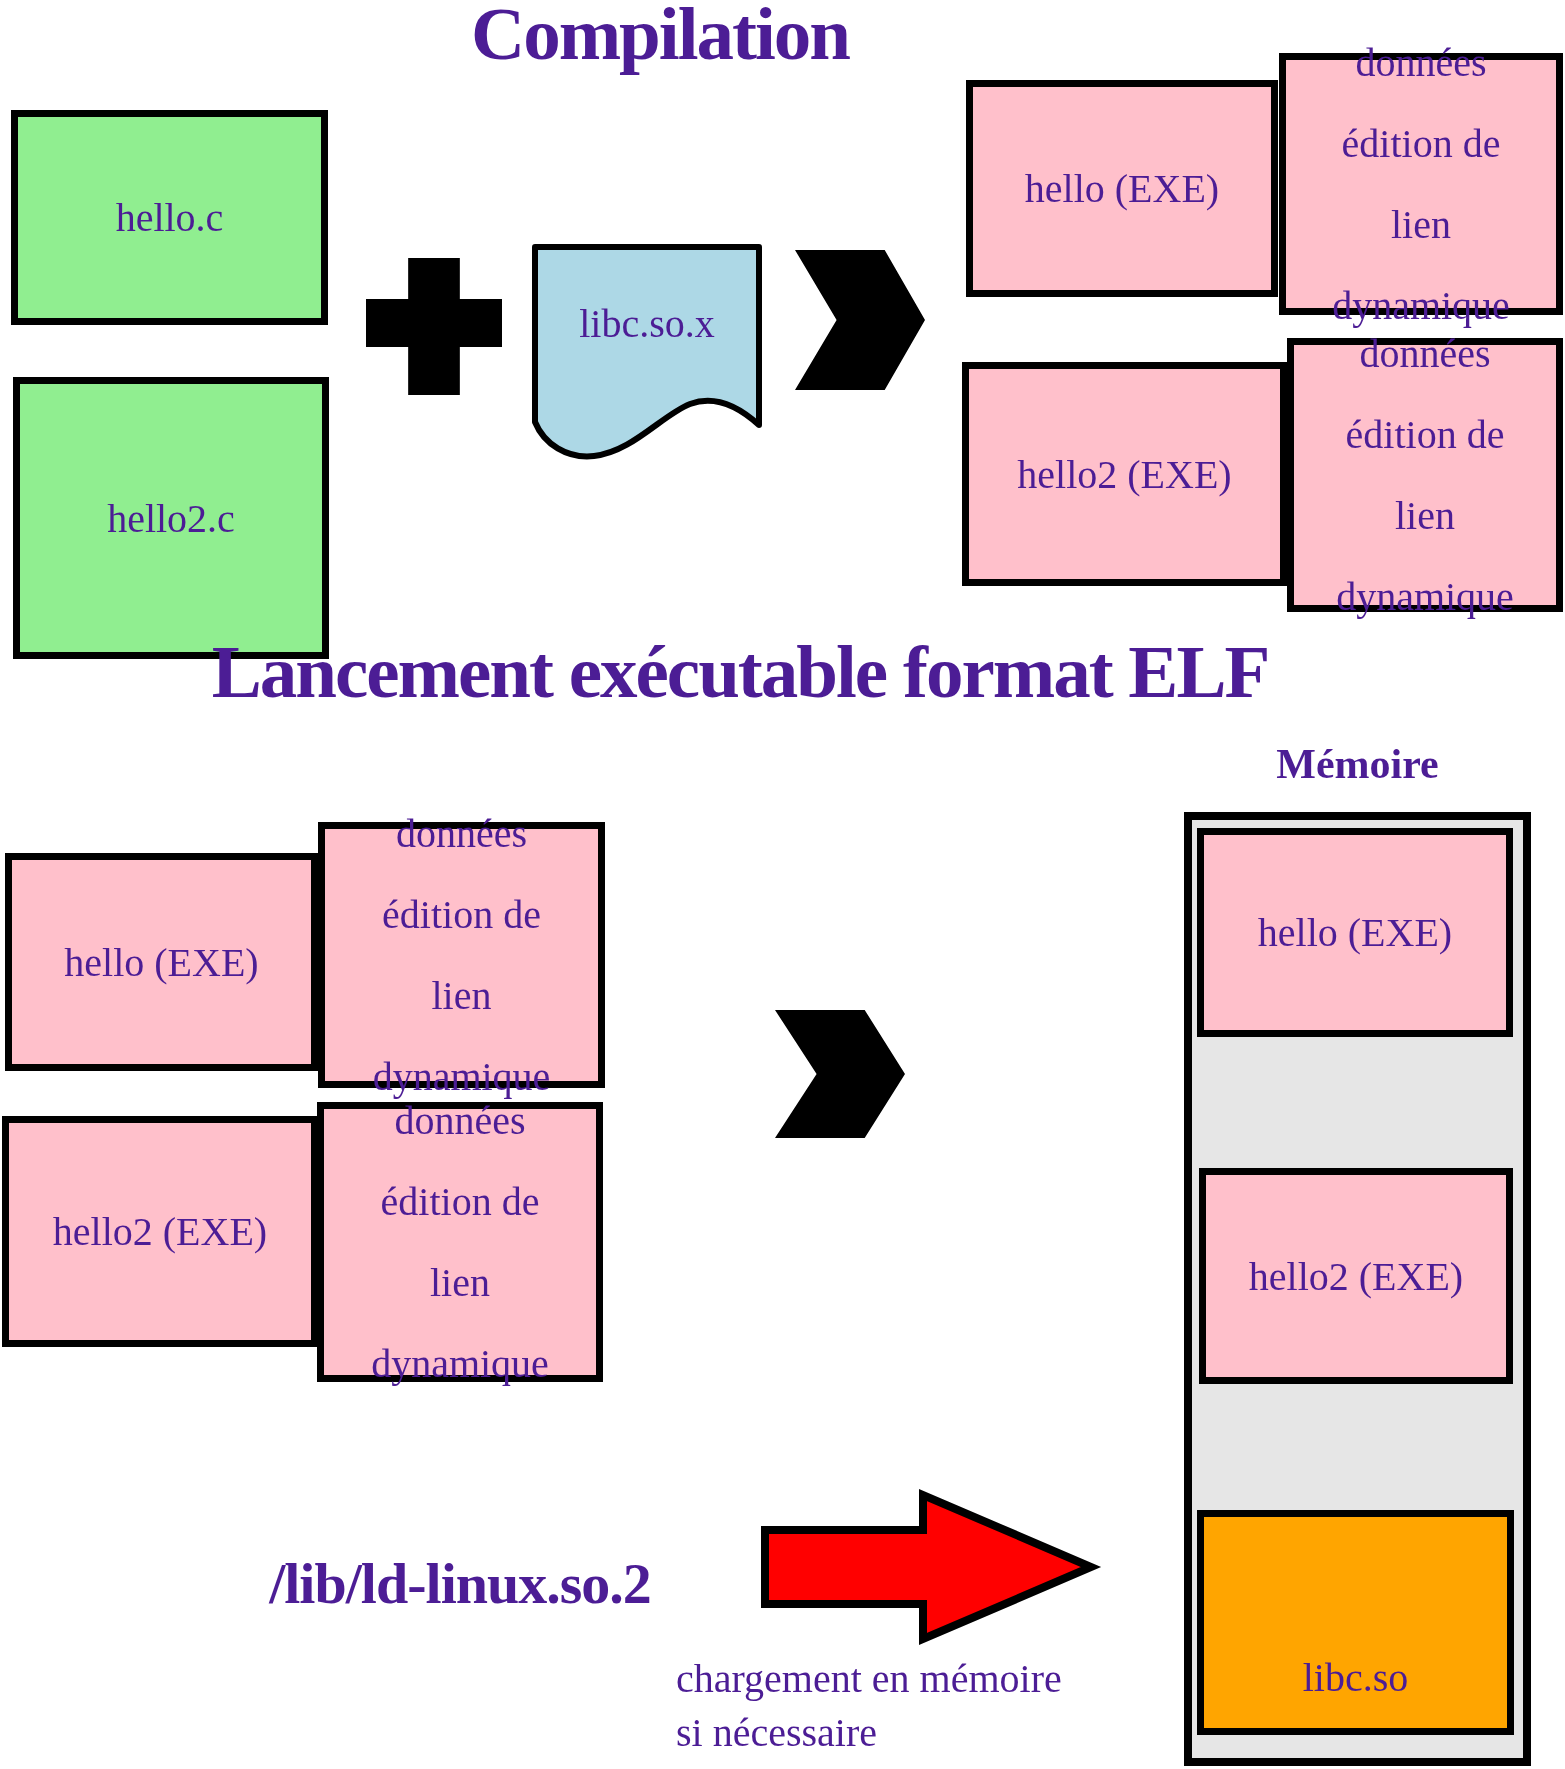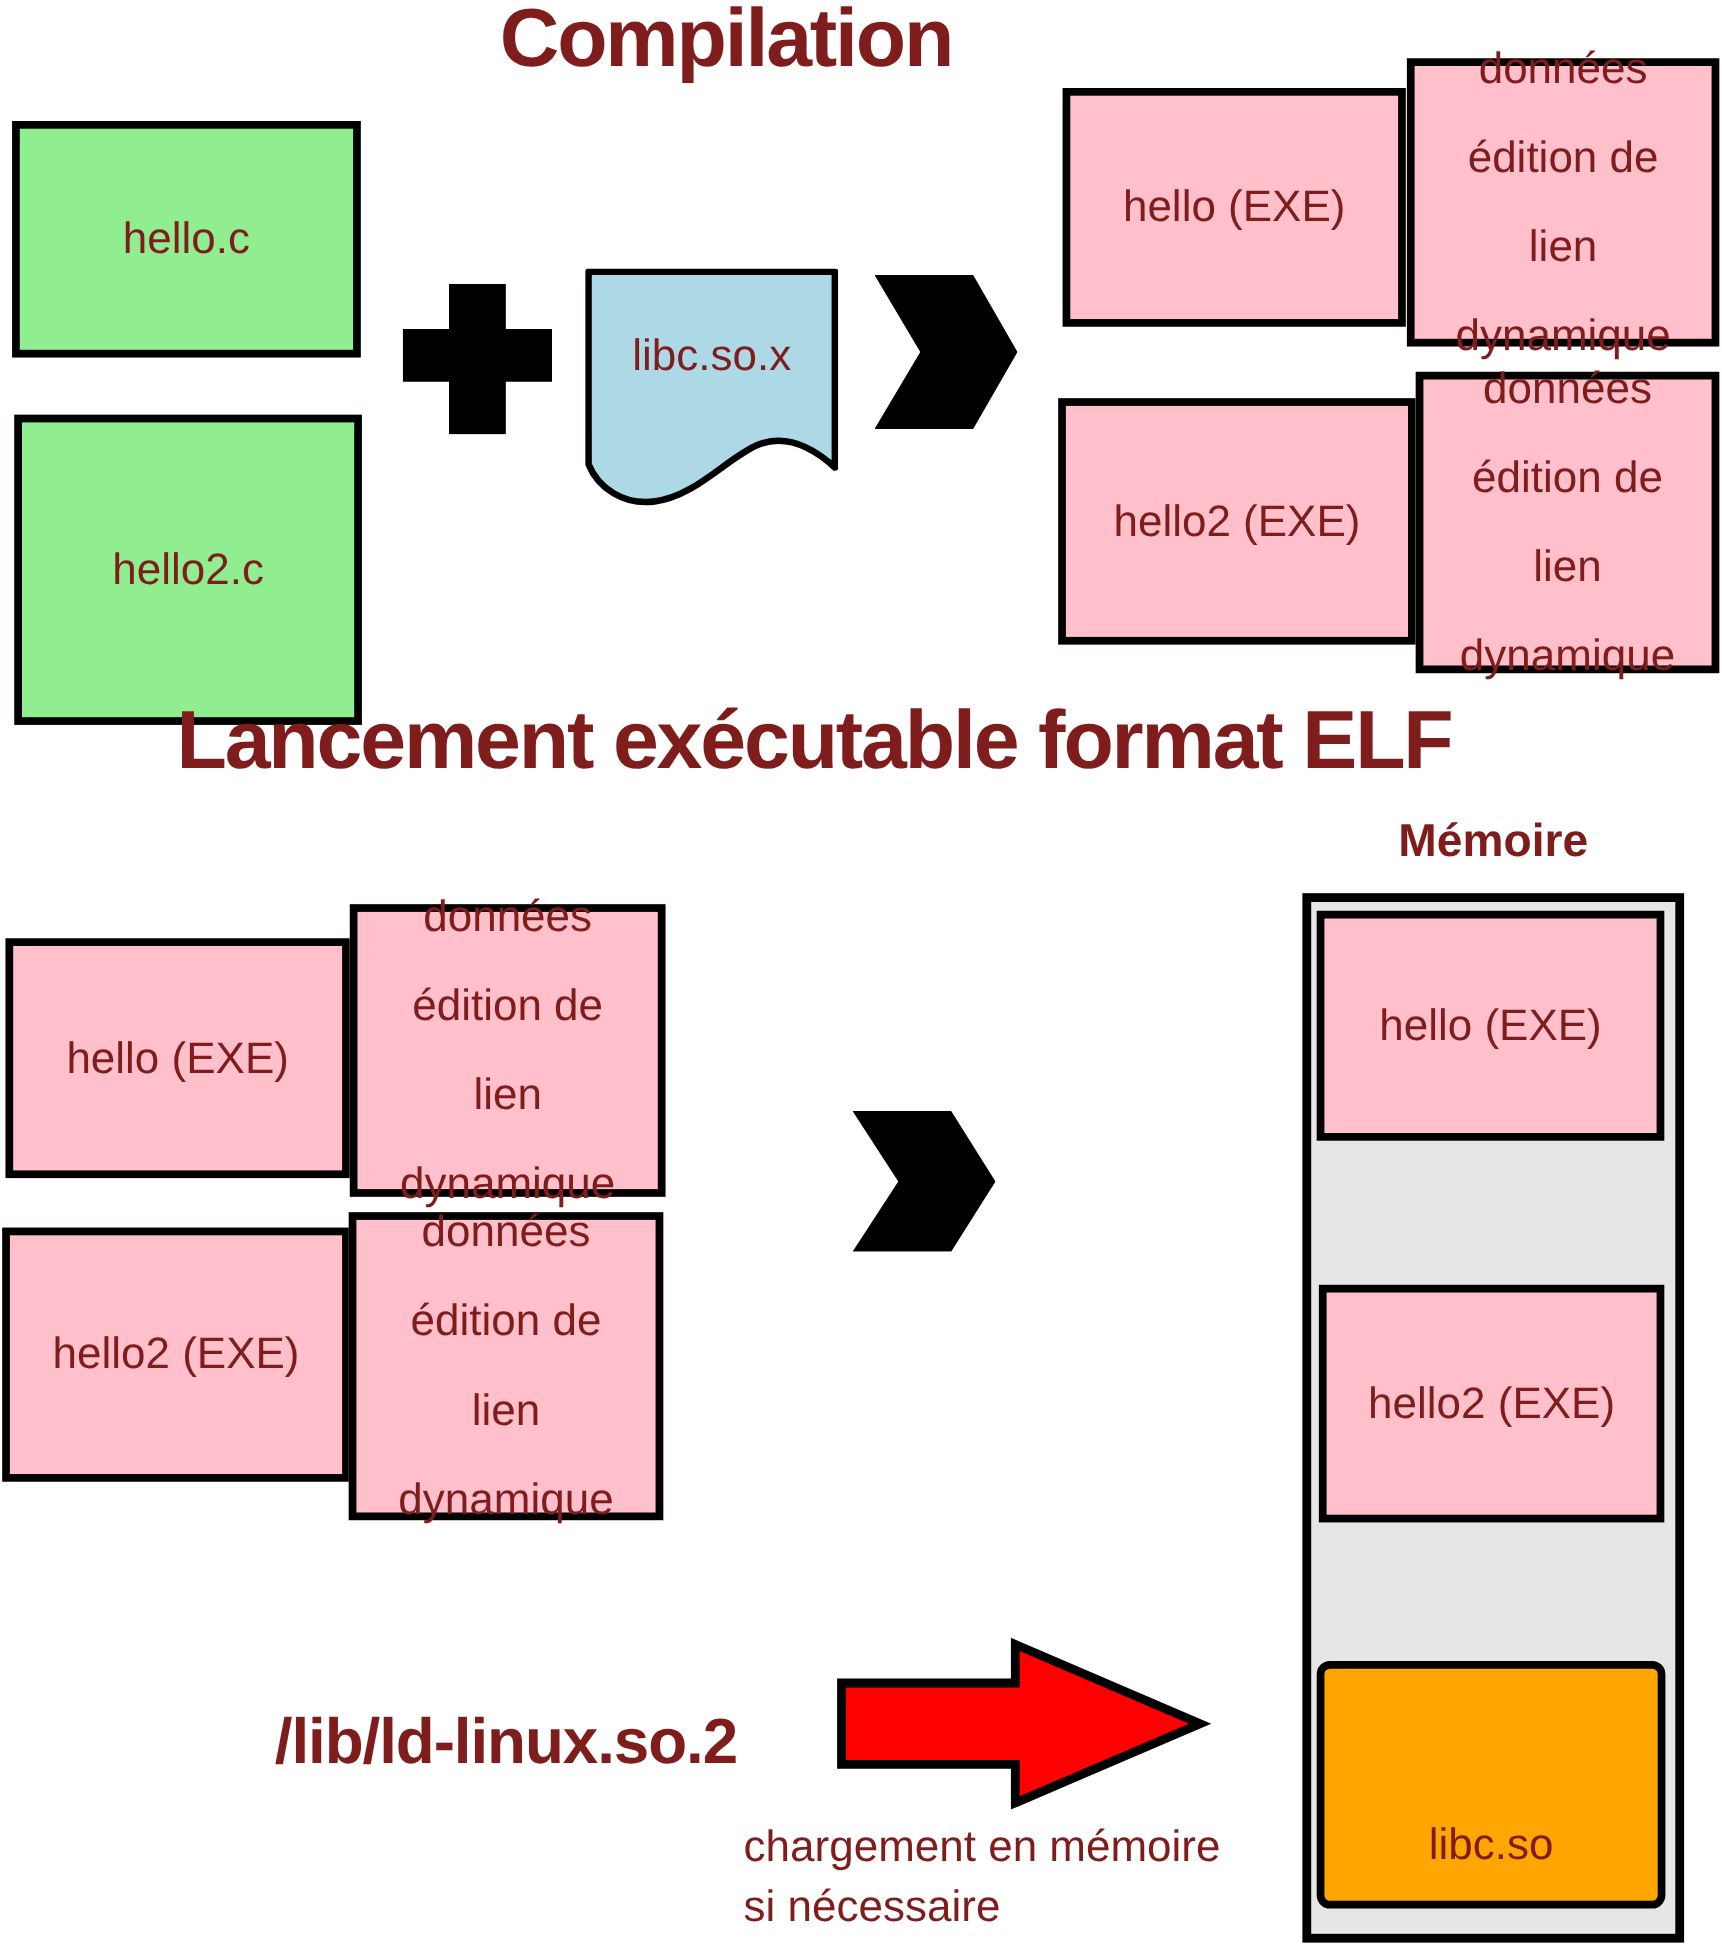--- a/index.html
+++ b/index.html
@@ -1,19 +1,19 @@
 <!DOCTYPE html>
 <html><head>
 <meta charset="utf-8">
 <style>
   html,body { margin:0; padding:0; background:#fff; }
   #canvas {
     position:relative; width:1565px; height:1769px;
     background:#ffffff; overflow:hidden;
-    font-family:Liberation Sans, sans-serif; color:#7f1d1d;
+    font-family:Liberation Serif, serif; color:#4c1d95;
   }
   .abs { position:absolute; box-sizing:border-box; }
   .title {
     position:absolute; font-weight:bold; font-size:75px; line-height:88px;
     text-align:center; white-space:nowrap; letter-spacing:-2px;
   }
   .box {
     position:absolute; box-sizing:border-box; border:7px solid #000;
     display:flex; align-items:center; justify-content:center;
     font-size:40px; text-align:center;gap:28px;
@@ -129,21 +129,21 @@
 
   <div class="chevron" style="left:775px; top:1010px; width:130px; height:128px;"></div>
 
   <div class="memory" style="left:1184px; top:812px; width:347px; height:954px;">
     <div class="box pink" style="left:5px; top:8px; width:316px; height:209px;">
       <span>hello (EXE)</span>
     </div>
     <div class="box pink" style="left:7px; top:348px; width:314px; height:216px;">
       <span>hello2 (EXE)</span>
     </div>
-    <div class="box orange pad-low" style="left:5px; top:690px; width:317px; height:225px;border-radius:12px;">
+    <div class="box orange pad-low" style="left:5px; top:690px; width:317px; height:225px;">
       <span>libc.so</span>
     </div>
   </div>
 
   <div class="loader" style="left:160px; top:1548px; width:600px;">/lib/ld-linux.so.2</div>
 
   <svg class="abs" style="left:755px; top:1485px;" width="350" height="170" viewBox="0 0 350 170">
     <polygon points="10,45 168,45 168,10 336,82 168,154 168,119 10,119" fill="#FF0000" stroke="#000000" stroke-width="8" stroke-linejoin="miter"></polygon>
   </svg>
 

